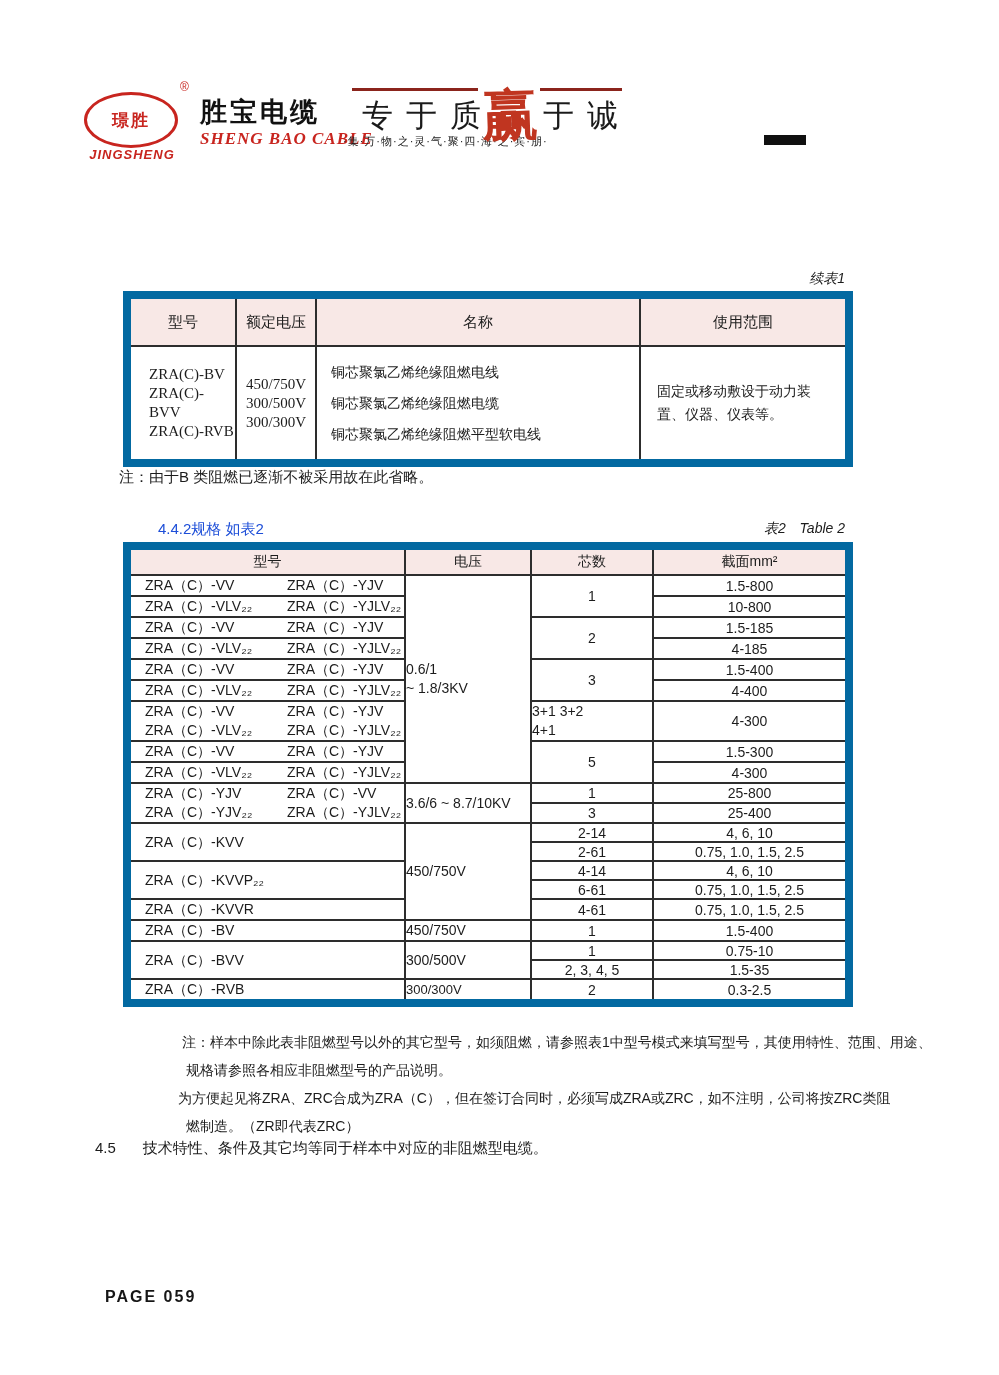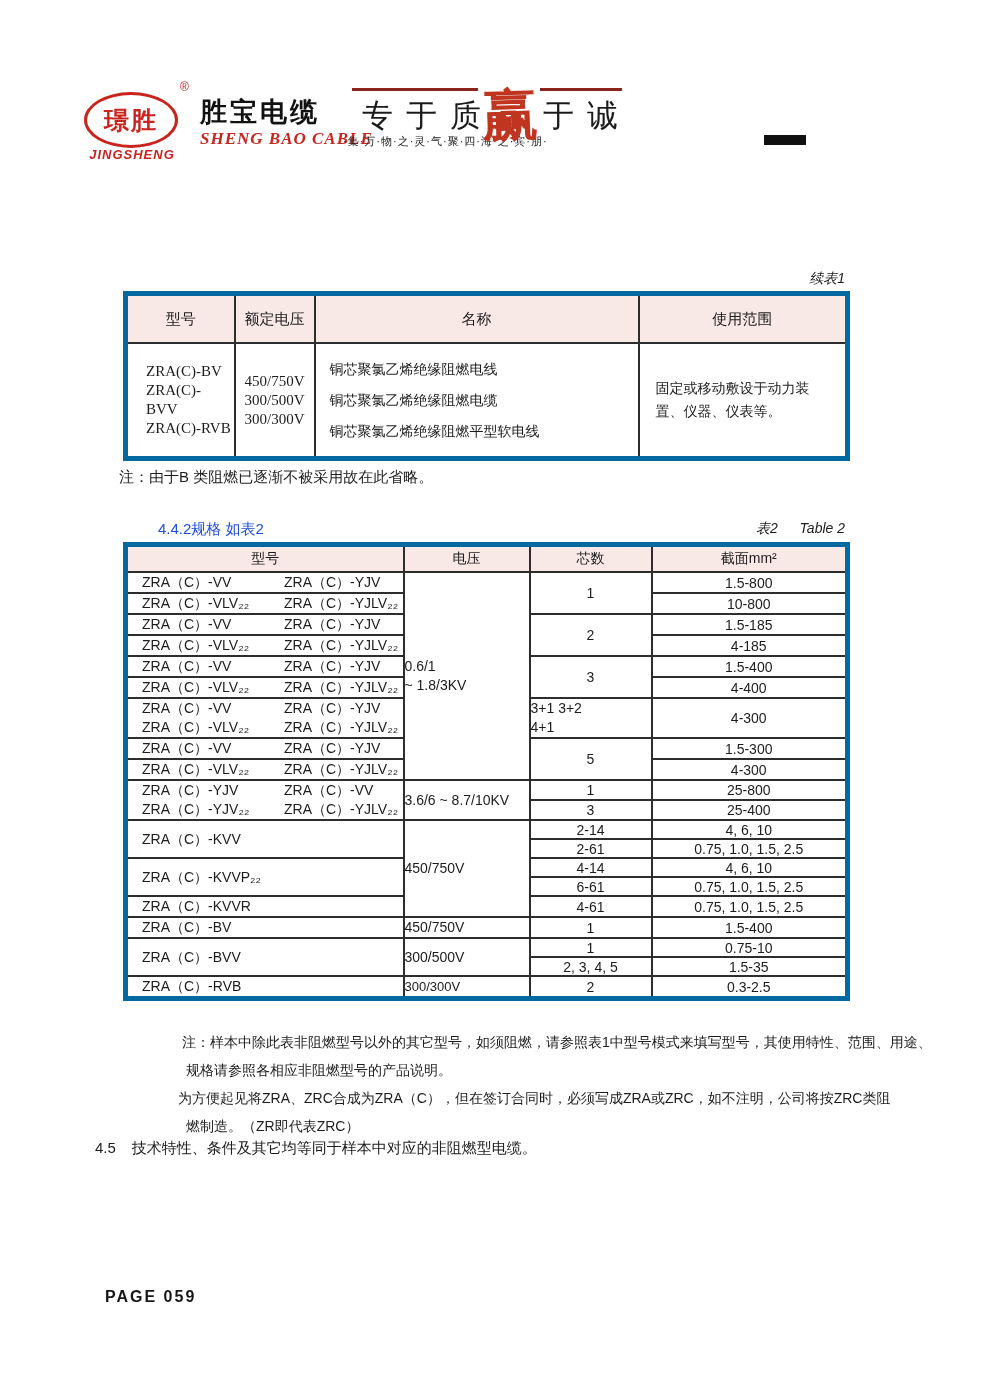--- a/index.html
+++ b/index.html
@@ -2,21 +2,21 @@
 <html><head>
 <meta charset="utf-8">
 <style>
   html,body{margin:0;padding:0;background:#ffffff;}
   .page{position:relative;width:999px;height:1375px;background:#ffffff;overflow:hidden;
         font-family:"Liberation Sans","DejaVu Sans",sans-serif;color:#1c1c1c;}
 
   
   .logo-oval{position:absolute;left:84px;top:92px;width:88px;height:50px;border:3px solid #c8251f;
              border-radius:50%;display:flex;align-items:center;justify-content:center;}
-  .logo-cn{color:#c8251f;font-weight:bold;font-size:25px;letter-spacing:2px;}
+  .logo-cn{color:#c8251f;font-weight:bold;font-size:17px;letter-spacing:2px;}
   .reg-mark{position:absolute;left:180px;top:80px;color:#c8251f;font-size:12px;}
   .logo-en{position:absolute;left:82px;top:147px;width:100px;text-align:center;color:#c8251f;
            font-style:italic;font-weight:bold;font-size:13px;letter-spacing:1px;}
   .brand-cn{position:absolute;left:200px;top:94px;font-size:27px;font-weight:bold;color:#111;letter-spacing:3px;}
   .brand-en{position:absolute;left:200px;top:129px;font-family:"Liberation Serif","DejaVu Serif",serif;
             font-style:italic;font-weight:bold;font-size:17px;color:#c8251f;letter-spacing:1px;}
   .tagline{position:absolute;left:343px;top:134px;font-size:11px;color:#222;letter-spacing:1px;white-space:nowrap;}
   .tagline-bar{position:absolute;left:764px;top:135px;width:42px;height:10px;background:#101010;}
   .slogan-rule{position:absolute;top:88px;height:3px;background:#8b241c;}
   .rule-l{left:352px;width:126px;}
@@ -24,21 +24,21 @@
   .slogan-left{position:absolute;left:362px;top:95px;font-size:31px;color:#1a1a1a;letter-spacing:13px;white-space:nowrap;}
   .win-char{position:absolute;left:482px;top:78px;font-size:56px;color:#c03520;font-weight:bold;
             font-family:"Liberation Serif","DejaVu Serif",serif;transform:rotate(-2deg);}
   .slogan-right{position:absolute;left:543px;top:95px;font-size:31px;color:#1a1a1a;letter-spacing:13px;white-space:nowrap;}
 
   
   table{border-collapse:collapse;table-layout:fixed;}
   .t1,.t2{position:absolute;left:123px;}
   .t1{top:291px;}
   .t2{top:542px;}
-  .t1 table,.t2 table{border:5px solid #0369a1;}
+  .t1 table,.t2 table{border:8px solid #0369a1;}
   .t1 th,.t1 td,.t2 th,.t2 td{border:2px solid #2d2d2d;overflow:hidden;}
   th{background:#f8e8e6;font-weight:normal;font-size:15px;text-align:center;vertical-align:middle;}
   .t1 th{height:44px;}
   .t2 th{height:22px;font-size:14px;}
   td{background:#ffffff;font-size:14px;vertical-align:middle;}
   .c{text-align:center;}
   .t1 td{height:110px;}
   .t1 .serif{font-family:"Liberation Serif","DejaVu Serif",serif;font-size:15px;}
   .t1 .models{padding-left:18px;line-height:19px;}
   .t1 .volts{text-align:center;line-height:19px;}
@@ -49,31 +49,31 @@
   .t2 tr.tall td{height:38px;}
   .t2 .model{padding-left:14px;}
   .mrow{display:flex;line-height:19px;}
   .mrow span:first-child{width:142px;flex:none;}
   .vcell{line-height:19px;font-size:14px;}
   .small-v{font-size:13px;}
 
   .caption-r{position:absolute;left:123px;width:722px;text-align:right;font-size:14px;color:#1c1c1c;font-style:italic;}
   .cap-t1{top:270px;}
   .cap-t2{top:520px;}
-  .cap-t2 .cap-en{margin-left:18px;}
+  .cap-t2 .cap-en{margin-left:10px;}
   .sec-title{position:absolute;left:158px;top:520px;font-size:15px;color:#1d4ed8;}
 
   .note1{position:absolute;left:119px;top:468px;font-size:15px;color:#1c1c1c;}
   .note2-line{position:absolute;font-size:14px;color:#1c1c1c;white-space:nowrap;}
   .n2l1{left:150px;top:1034px;margin-left:32px;}
   .n2l2{left:186px;top:1062px;}
   .n2l3{left:178px;top:1090px;}
   .n2l4{left:186px;top:1118px;}
   .para45{position:absolute;left:95px;top:1139px;font-size:15px;color:#1c1c1c;}
-  .para45 .num{margin-right:16px;}
+  .para45 .num{margin-right:27px;}
   .page-num{position:absolute;left:105px;top:1288px;font-size:16px;font-weight:bold;letter-spacing:2px;color:#161616;}
 </style>
 </head>
 <body>
 
 <div class="page">
 
   <div>
     <div class="logo-oval">
       <span class="logo-cn">璟胜</span>

